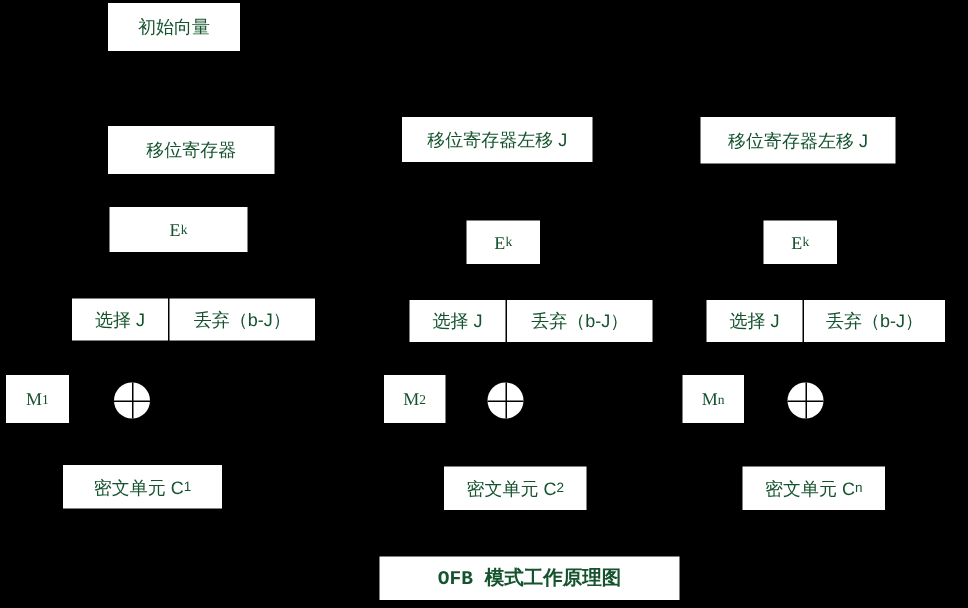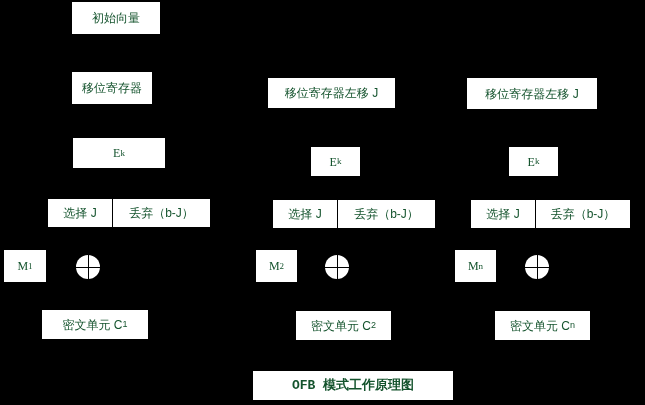--- a/index.html
+++ b/index.html
@@ -67,21 +67,21 @@
 </style>
 </head>
 <body>
 
 <div id="canvas">
 
   <div class="box" style="left:72px; top:2px; width:88px; height:32px;">
     <span>初始向量</span>
   </div>
 
-  <div class="box" style="left:72px; top:72px; width:80px; height:32px;">
+  <div class="box" style="left:72px; top:84px; width:111px; height:32px;">
     <span>移位寄存器</span>
   </div>
 
   <div class="box serif" style="left:73px; top:138px; width:92px; height:30px;">
     <span>E</span>
       <span class="sub">k</span>
   </div>
 
   <div class="box" style="left:48px; top:199px; width:64px; height:28px;">
     <span>选择 J</span>

